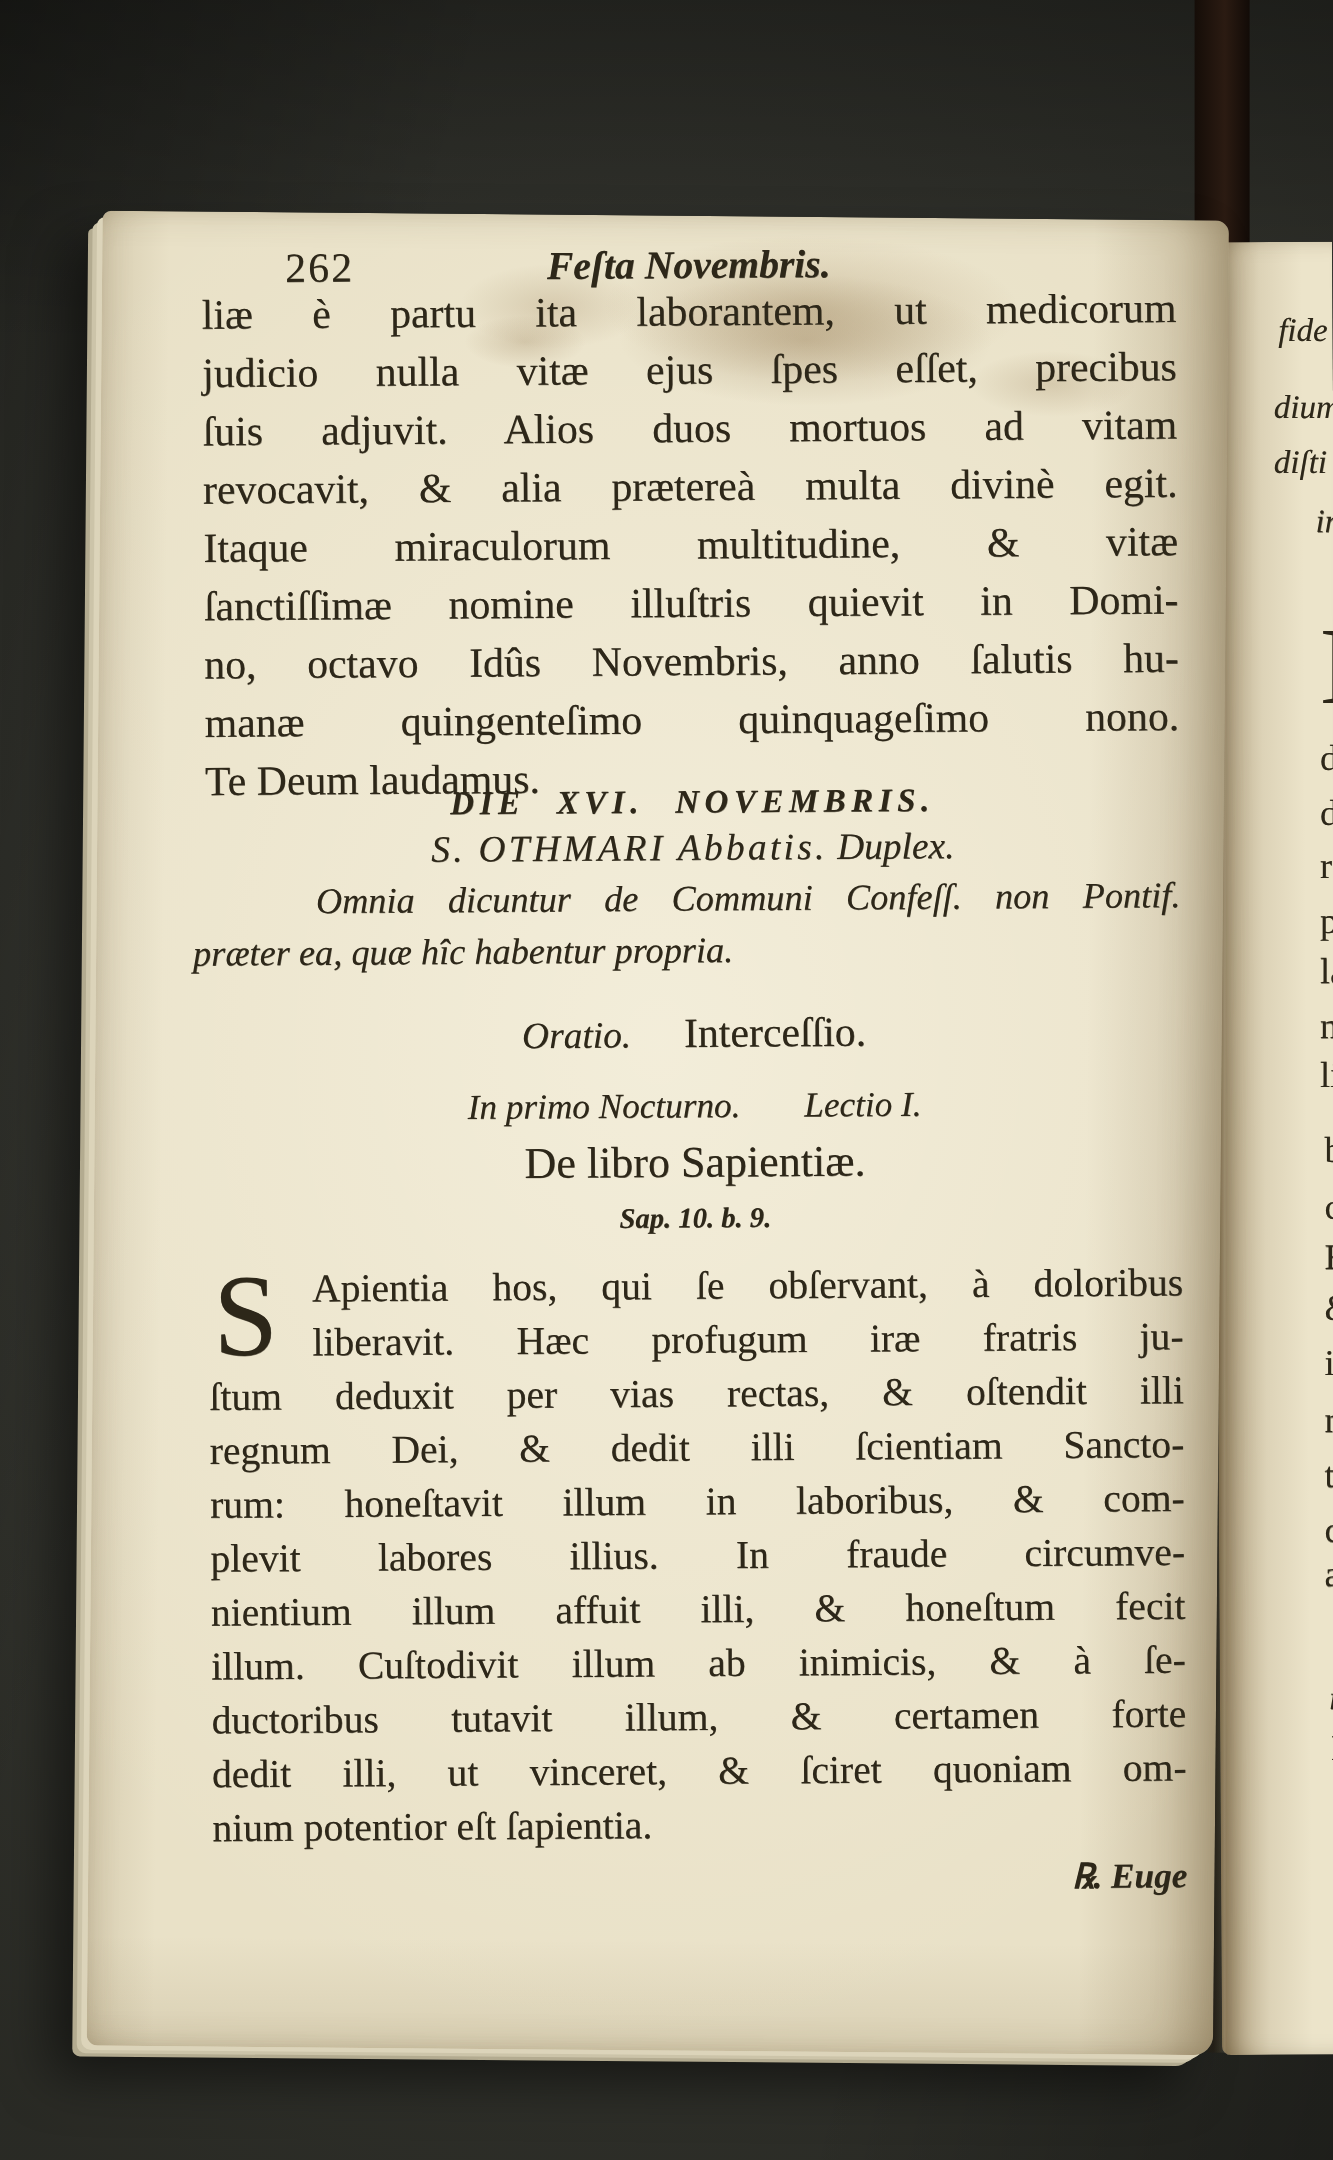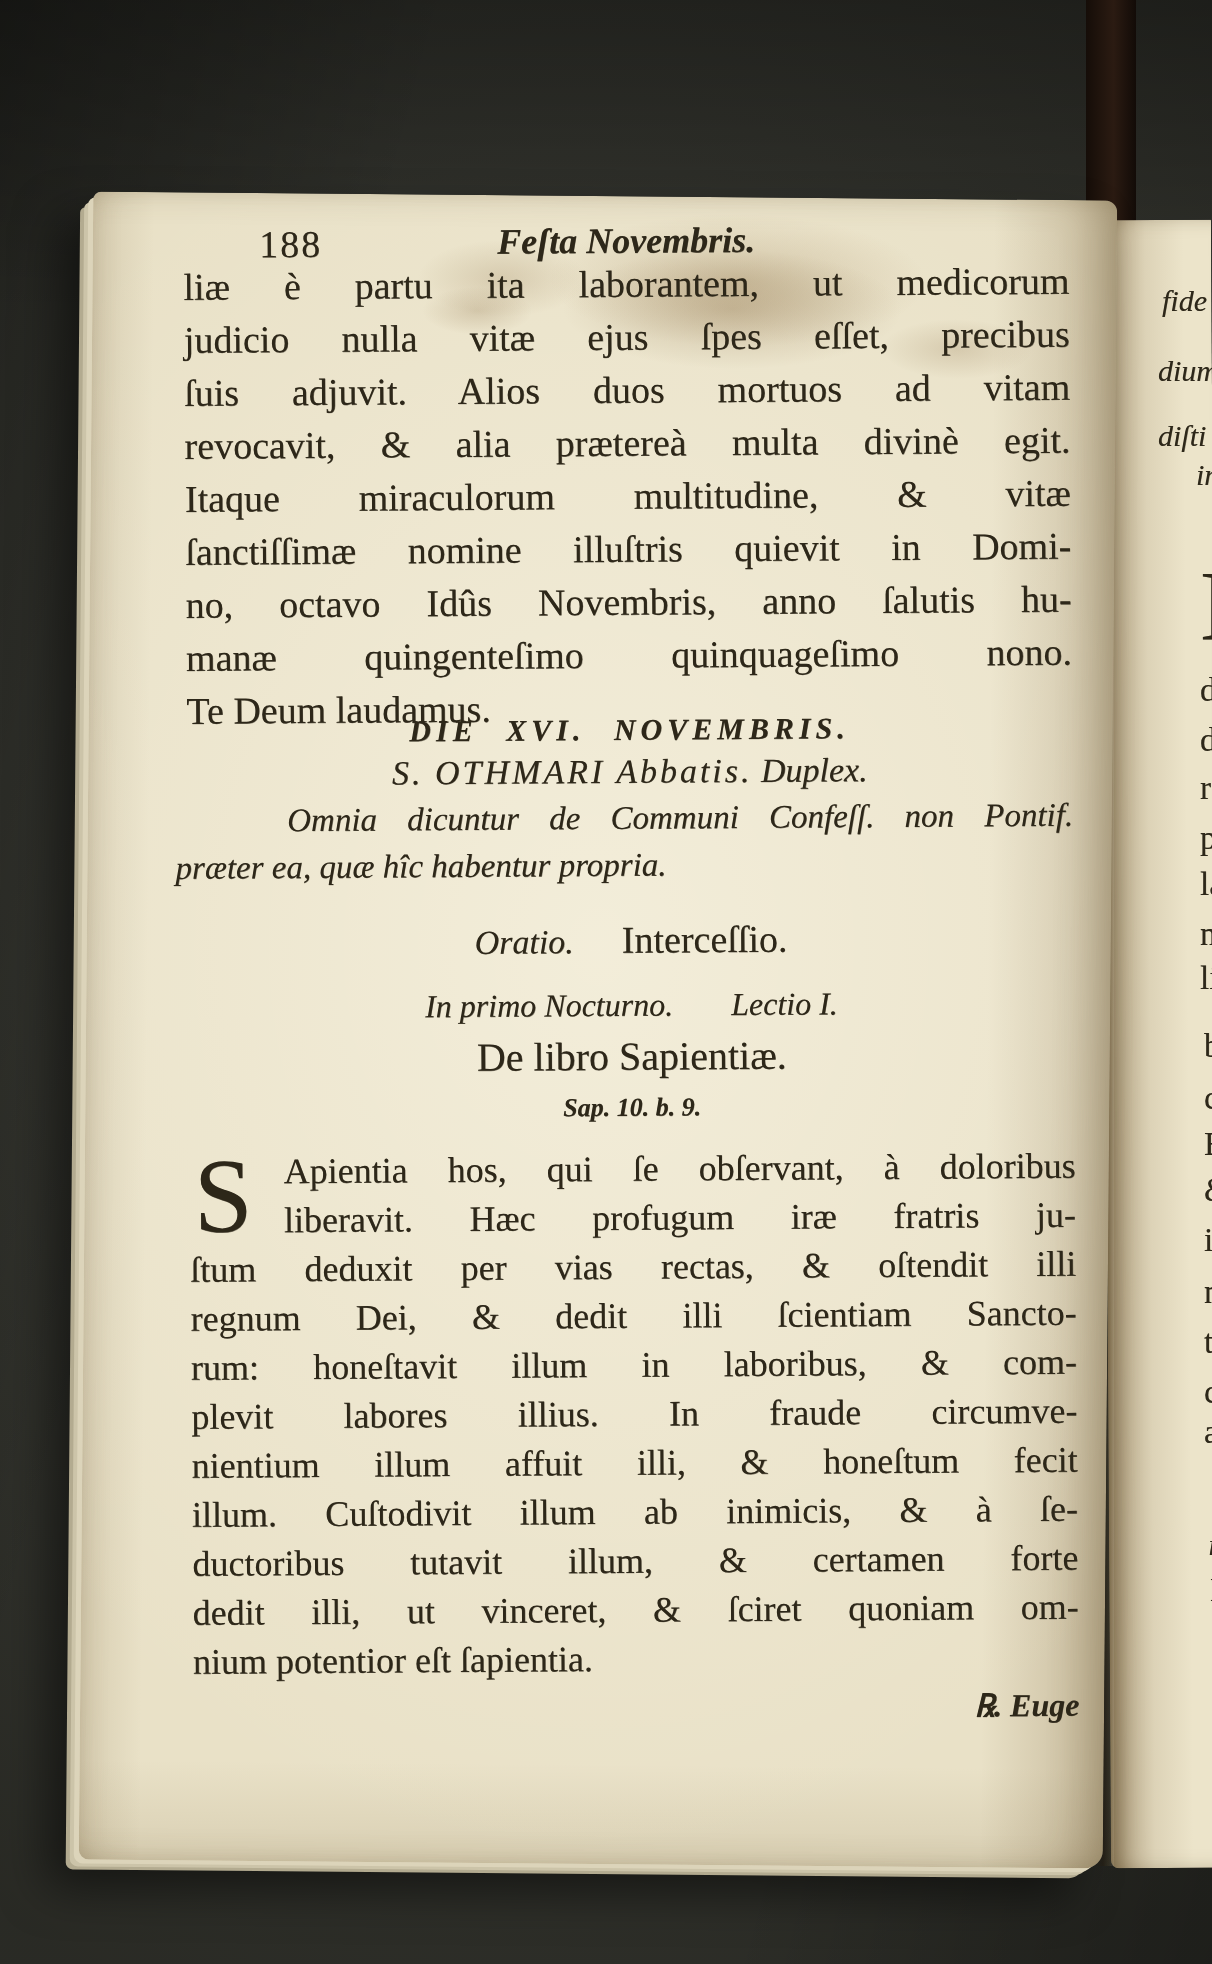--- a/index.html
+++ b/index.html
@@ -101,21 +101,21 @@
 </head>
 <body>
 
 <div class="backdrop"></div>
 <div class="spine-strip"></div>
 <div class="right-page"></div>
 
 <div class="right-frags">
   <div class="frag it" style="top:284px;margin-left:4px">fide</div>
   <div class="frag it" style="top:354px">dium</div>
-  <div class="frag it" style="top:419px">diſti</div>
+  <div class="frag it" style="top:404px">diſti</div>
   <div class="frag it" style="top:458px;margin-left:38px">in g</div>
   <div class="frag cap" style="top:566px;margin-left:42px">H</div>
   <div class="frag" style="top:672px;margin-left:42px">dit</div>
   <div class="frag" style="top:722px;margin-left:42px">der</div>
   <div class="frag" style="top:770px;margin-left:42px">reg</div>
   <div class="frag" style="top:820px;margin-left:42px">pr</div>
   <div class="frag" style="top:866px;margin-left:42px">la</div>
   <div class="frag" style="top:916px;margin-left:42px">na</div>
   <div class="frag" style="top:960px;margin-left:42px">lib</div>
   <div class="frag" style="top:1028px;margin-left:46px">ba</div>
@@ -134,21 +134,21 @@
 <div class="fold"></div>
 
 <div class="left-page">
   <div class="stain s1"></div>
   <div class="stain s2"></div>
   <div class="stain s3"></div>
 
   <div class="text-block">
 
     <div class="col header-row">
-      <span class="pagenum">188</span>
+      <span class="pagenum">262</span>
       <span class="running-header">Feſta Novembris.</span>
     </div>
 
     <div class="col para1">
       <div class="line j">liæ è partu ita laborantem, ut medicorum</div>
       <div class="line j">judicio nulla vitæ ejus ſpes eſſet, precibus</div>
       <div class="line j">ſuis adjuvit.   Alios duos mortuos ad vitam</div>
       <div class="line j">revocavit, &amp; alia prætereà multa divinè egit.</div>
       <div class="line j">Itaque miraculorum multitudine, &amp; vitæ</div>
       <div class="line j">ſanctiſſimæ nomine illuſtris quievit in Domi-</div>

